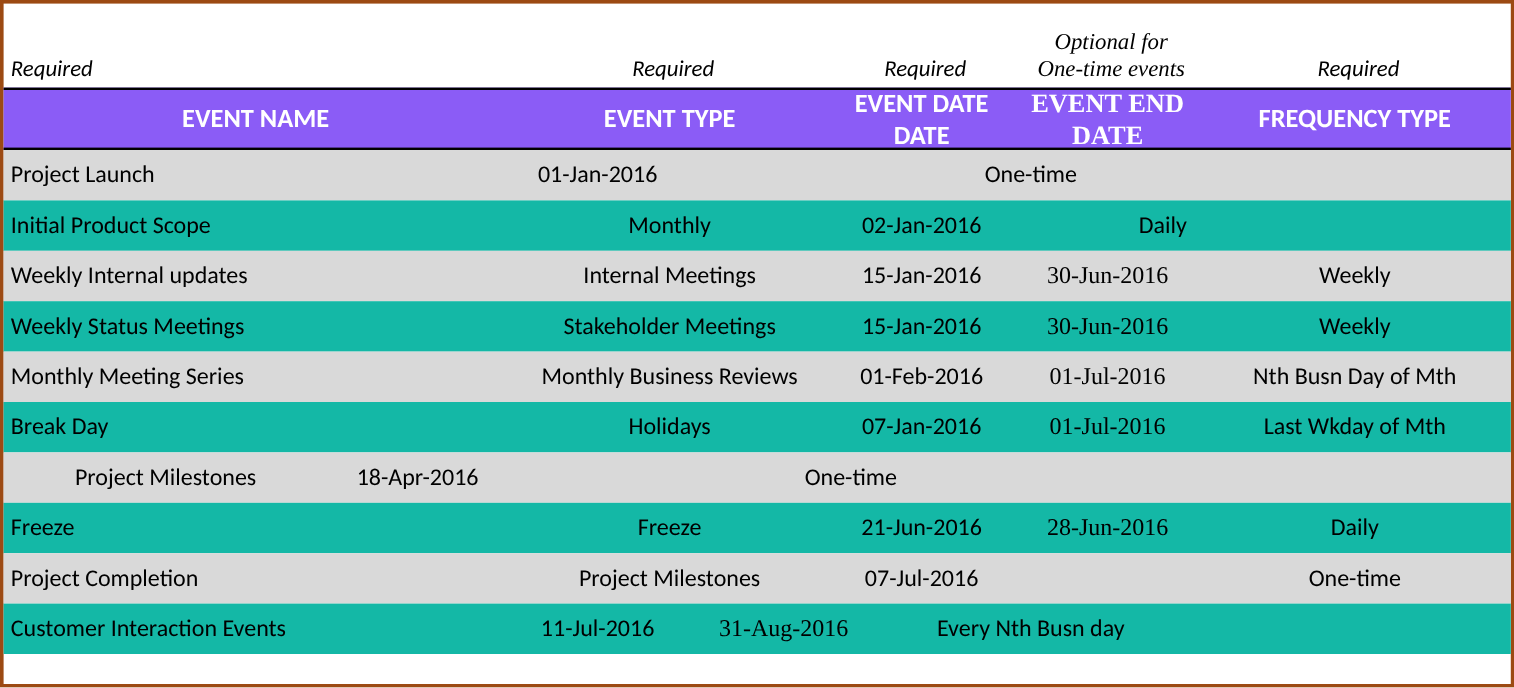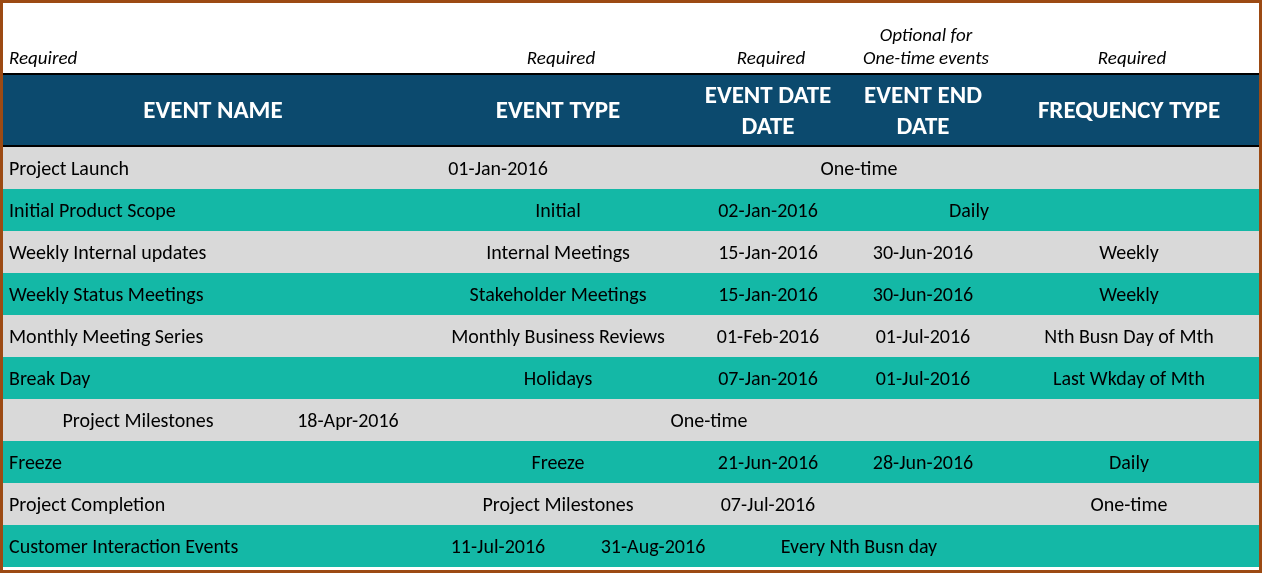--- a/index.html
+++ b/index.html
@@ -25,30 +25,30 @@
     font-style: italic;
     font-size: 19px;
     color: #000;
     padding-left: 6px;
     text-align: center;
   }
   .hint.left { text-align: left; }
   .col-name  { width: 420px; flex: 0 0 420px; }
   .col-type  { width: 270px; flex: 0 0 270px; }
   .col-start { width: 150px; flex: 0 0 150px; }
-  .col-end   { width: 160px; flex: 0 0 160px; }
+  .col-end   { width: 160px; flex: 0 0 160px; font-family: Liberation Serif, serif; }
   .col-freq  { width: 252px; flex: 0 0 252px; }
 
   .header-row {
     display: flex;
-    background: #0c4a6e;
+    background: #8b5cf6;
     color: #fff;
     font-weight: bold;
-    font-size: 25px;
-    height: 74px;
+    font-size: 22px;
+    height: 52px;
     align-items: center;
     border-top: 2px solid #000;
     border-bottom: 2px solid #000;
   }
   .header-row > div {
     text-align: center;
     line-height: 1.25;
     padding: 0 4px;
   }
   .data-rows { }
@@ -95,21 +95,21 @@
 
   <div class="data-rows" id="rows-mount">
       <div class="data-row odd">
         <div class="col-name">Project Launch</div>
         <div class="col-start">01-Jan-2016</div>
         <div class="col-end"></div>
         <div class="col-freq">One-time</div>
       </div>
       <div class="data-row even">
         <div class="col-name">Initial Product Scope</div>
-        <div class="col-type">Initial</div>
+        <div class="col-type">Monthly</div>
         <div class="col-start">02-Jan-2016</div>
         <div class="col-freq">Daily</div>
       </div>
       <div class="data-row odd">
         <div class="col-name">Weekly Internal updates</div>
         <div class="col-type">Internal Meetings</div>
         <div class="col-start">15-Jan-2016</div>
         <div class="col-end">30-Jun-2016</div>
         <div class="col-freq">Weekly</div>
       </div>

